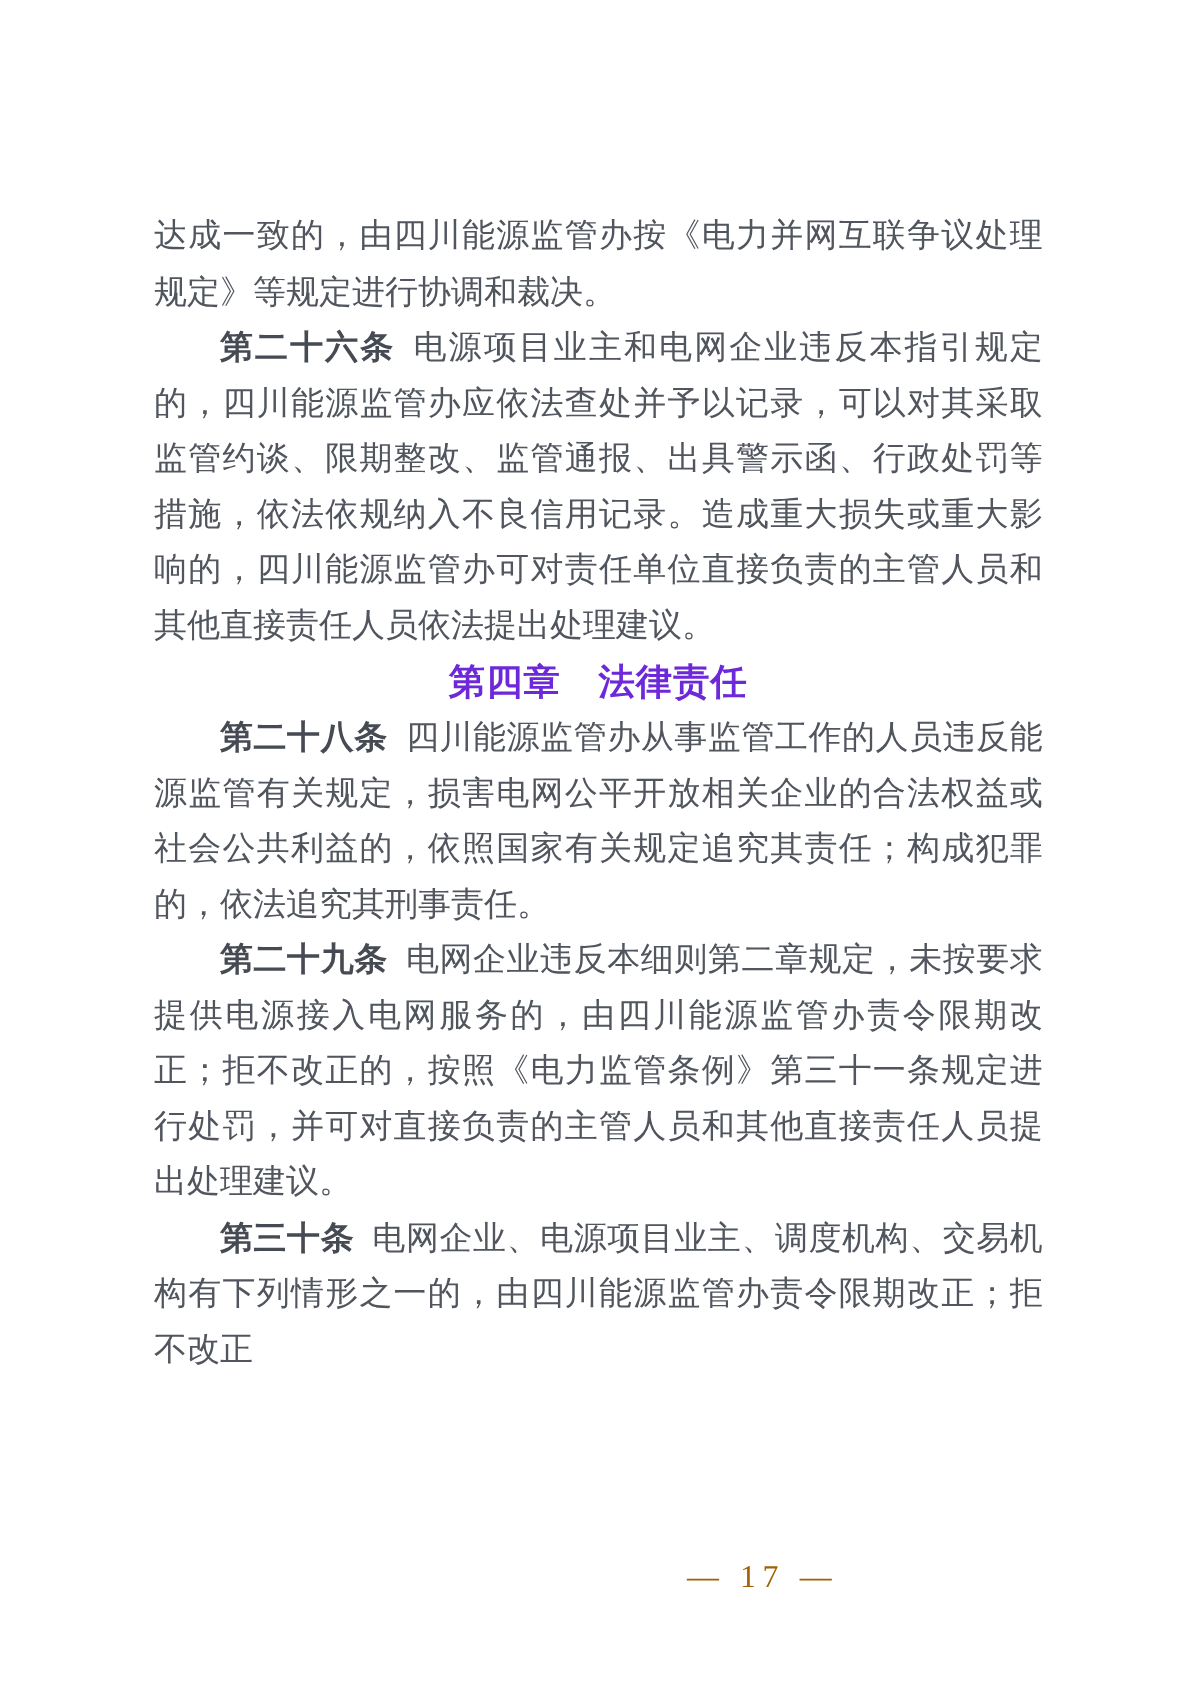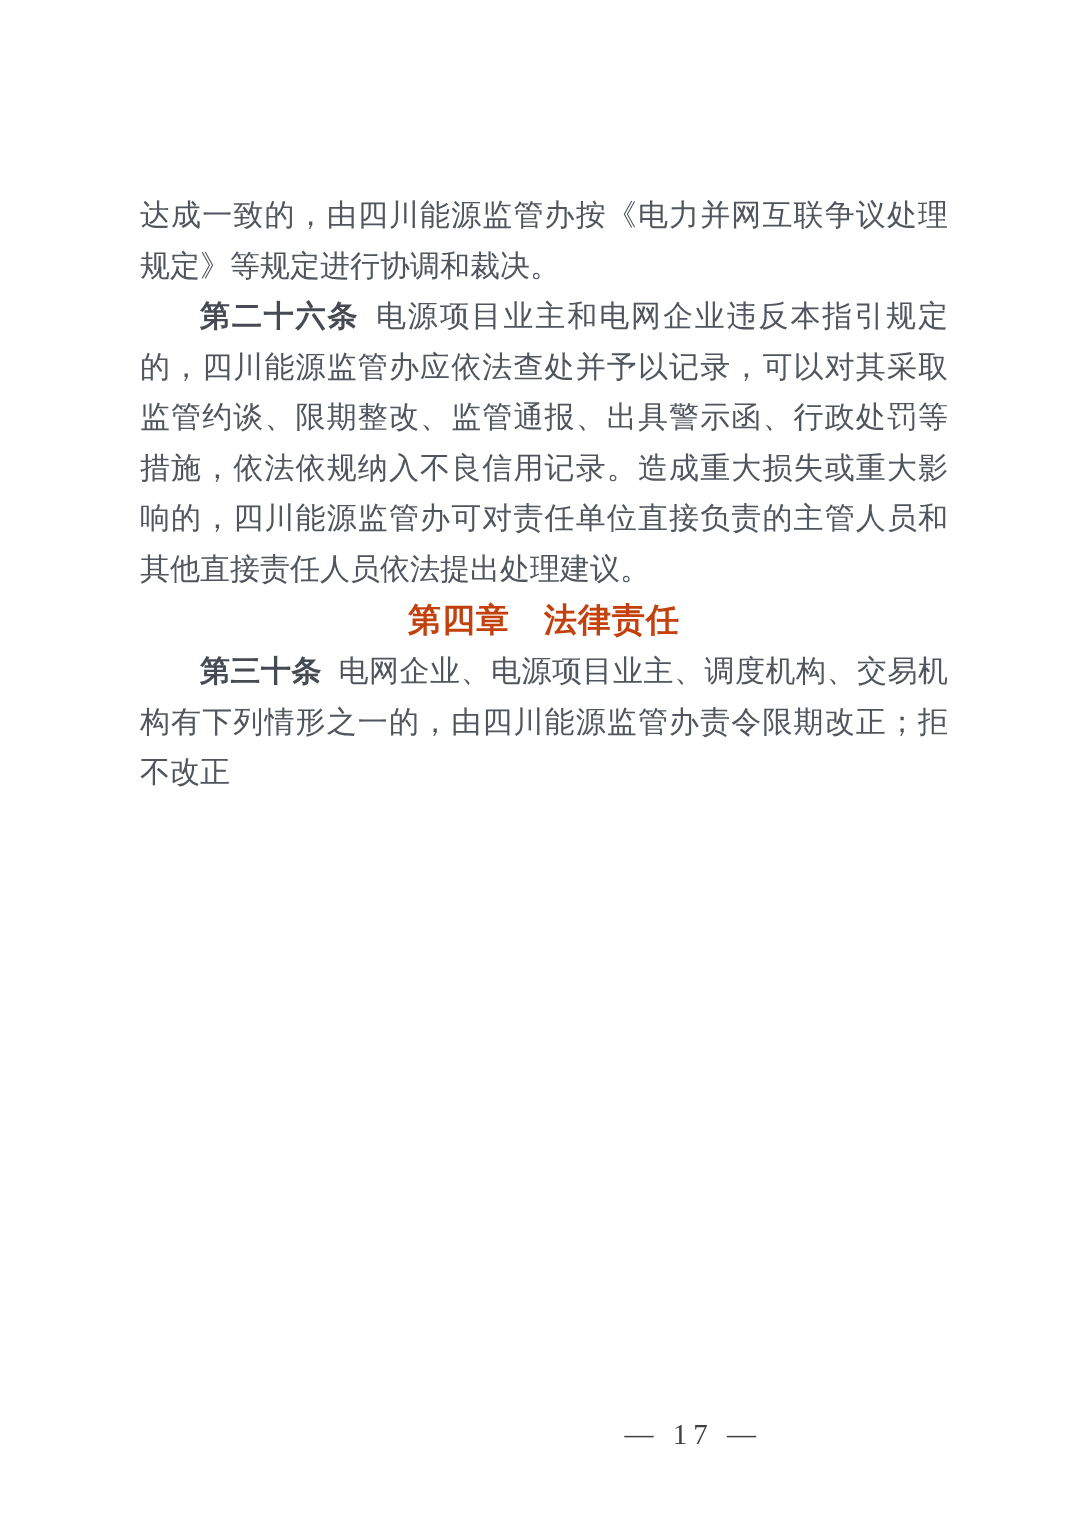--- a/index.html
+++ b/index.html
@@ -45,48 +45,50 @@
     margin-right: 0;
   }
   .chapter-heading {
     margin: 0;
     text-indent: 0;
     text-align: center;
     font-weight: bold;
     font-family: "Liberation Sans", sans-serif;
     font-size: 33px;
     line-height: 52px;
-    color: #c2410c;
+    color: #6d28d9;
     letter-spacing: 1px;
   }
   .footer-page-number {
     position: absolute;
     top: 1418px;
     right: 150px;
     font-size: 29px;
-    color: #404040;
+    color: #a16207;
     letter-spacing: 6px;
     font-family: "Liberation Serif", serif;
   }
 </style>
 </head>
 <body>
 
 <div class="page">
 
   <div class="content">
 
     <p class="para continuation"><span class="article-lead"></span><span>达成一致的，由四川能源监管办按《电力并网互联争议处理规定》等规定进行协调和裁决。</span></p>
 
     <p class="para"><span class="article-lead">第二十六条</span><span>电源项目业主和电网企业违反本指引规定的，四川能源监管办应依法查处并予以记录，可以对其采取监管约谈、限期整改、监管通报、出具警示函、行政处罚等措施，依法依规纳入不良信用记录。造成重大损失或重大影响的，四川能源监管办可对责任单位直接负责的主管人员和其他直接责任人员依法提出处理建议。</span></p>
 
 
     <p class="chapter-heading">第四章　法律责任</p>
 
+    <p class="para"><span class="article-lead">第二十八条</span><span>四川能源监管办从事监管工作的人员违反能源监管有关规定，损害电网公平开放相关企业的合法权益或社会公共利益的，依照国家有关规定追究其责任；构成犯罪的，依法追究其刑事责任。</span></p>
 
+    <p class="para"><span class="article-lead">第二十九条</span><span>电网企业违反本细则第二章规定，未按要求提供电源接入电网服务的，由四川能源监管办责令限期改正；拒不改正的，按照《电力监管条例》第三十一条规定进行处罚，并可对直接负责的主管人员和其他直接责任人员提出处理建议。</span></p>
 
     <p class="para"><span class="article-lead">第三十条</span><span>电网企业、电源项目业主、调度机构、交易机构有下列情形之一的，由四川能源监管办责令限期改正；拒不改正</span></p>
 
   </div>
 
   <div class="footer-page-number">— 17 —</div>
 
 </div>
 
 </body></html>

